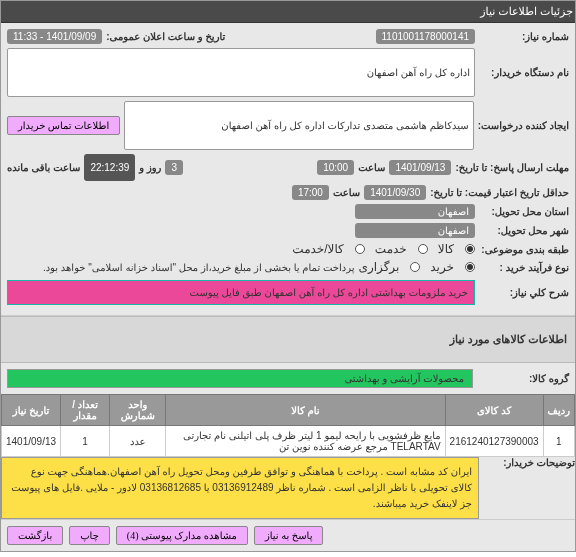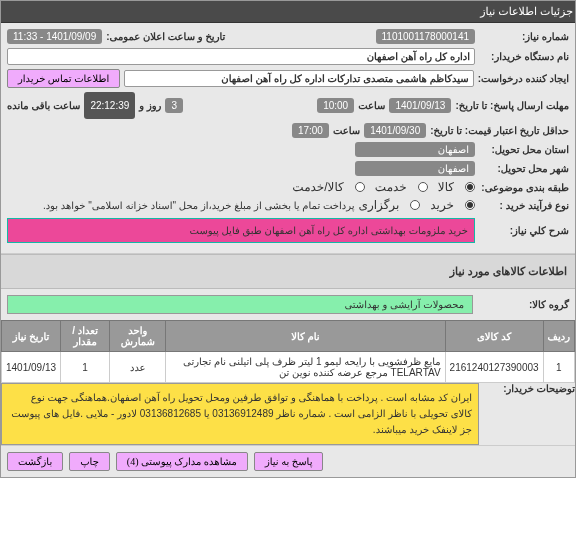--- a/index.html
+++ b/index.html
@@ -55,24 +55,23 @@
     .value-box-dark {
       background: #555;
       color: #fff;
       padding: 8px 6px;
       border-radius: 3px;
       font-size: 10px;
     }
     .input-box {
       background: #fff;
       border: 1px solid #999;
-      padding: 2px 4px;
+      padding: 18px 4px;
       font-size: 10px;
       border-radius: 2px;
-      font-weight: bold;
     }
     .btn {
       background: #f0abfc;
       border: 1px solid #888;
       padding: 3px 10px;
       font-size: 10px;
       border-radius: 2px;
       cursor: pointer;
       font-family: Tahoma;
     }
@@ -110,35 +109,35 @@
       background: #ec4899;
       border: 1px solid #14b8a6;
       padding: 6px;
       font-size: 10px;
       width: 100%;
       text-align: right;
       min-height: 24px;
     }
     .section-header {
       background: #d8d8d8;
-      padding: 10px 8px;
+      padding: 16px 8px;
       font-weight: bold;
       font-size: 11px;
       border-top: 1px solid #bbb;
       border-bottom: 1px solid #bbb;
     }
     .goods-group {
       padding: 6px;
       background: #e8e8e8;
       display: flex;
       align-items: center;
       gap: 6px;
     }
     .goods-value {
-      background: #86efac;
+      background: #22c55e;
       border: 1px solid #999;
       padding: 3px 8px;
       font-size: 10px;
       flex: 1;
     }
     table {
       width: 100%;
       border-collapse: collapse;
       font-size: 10px;
     }

